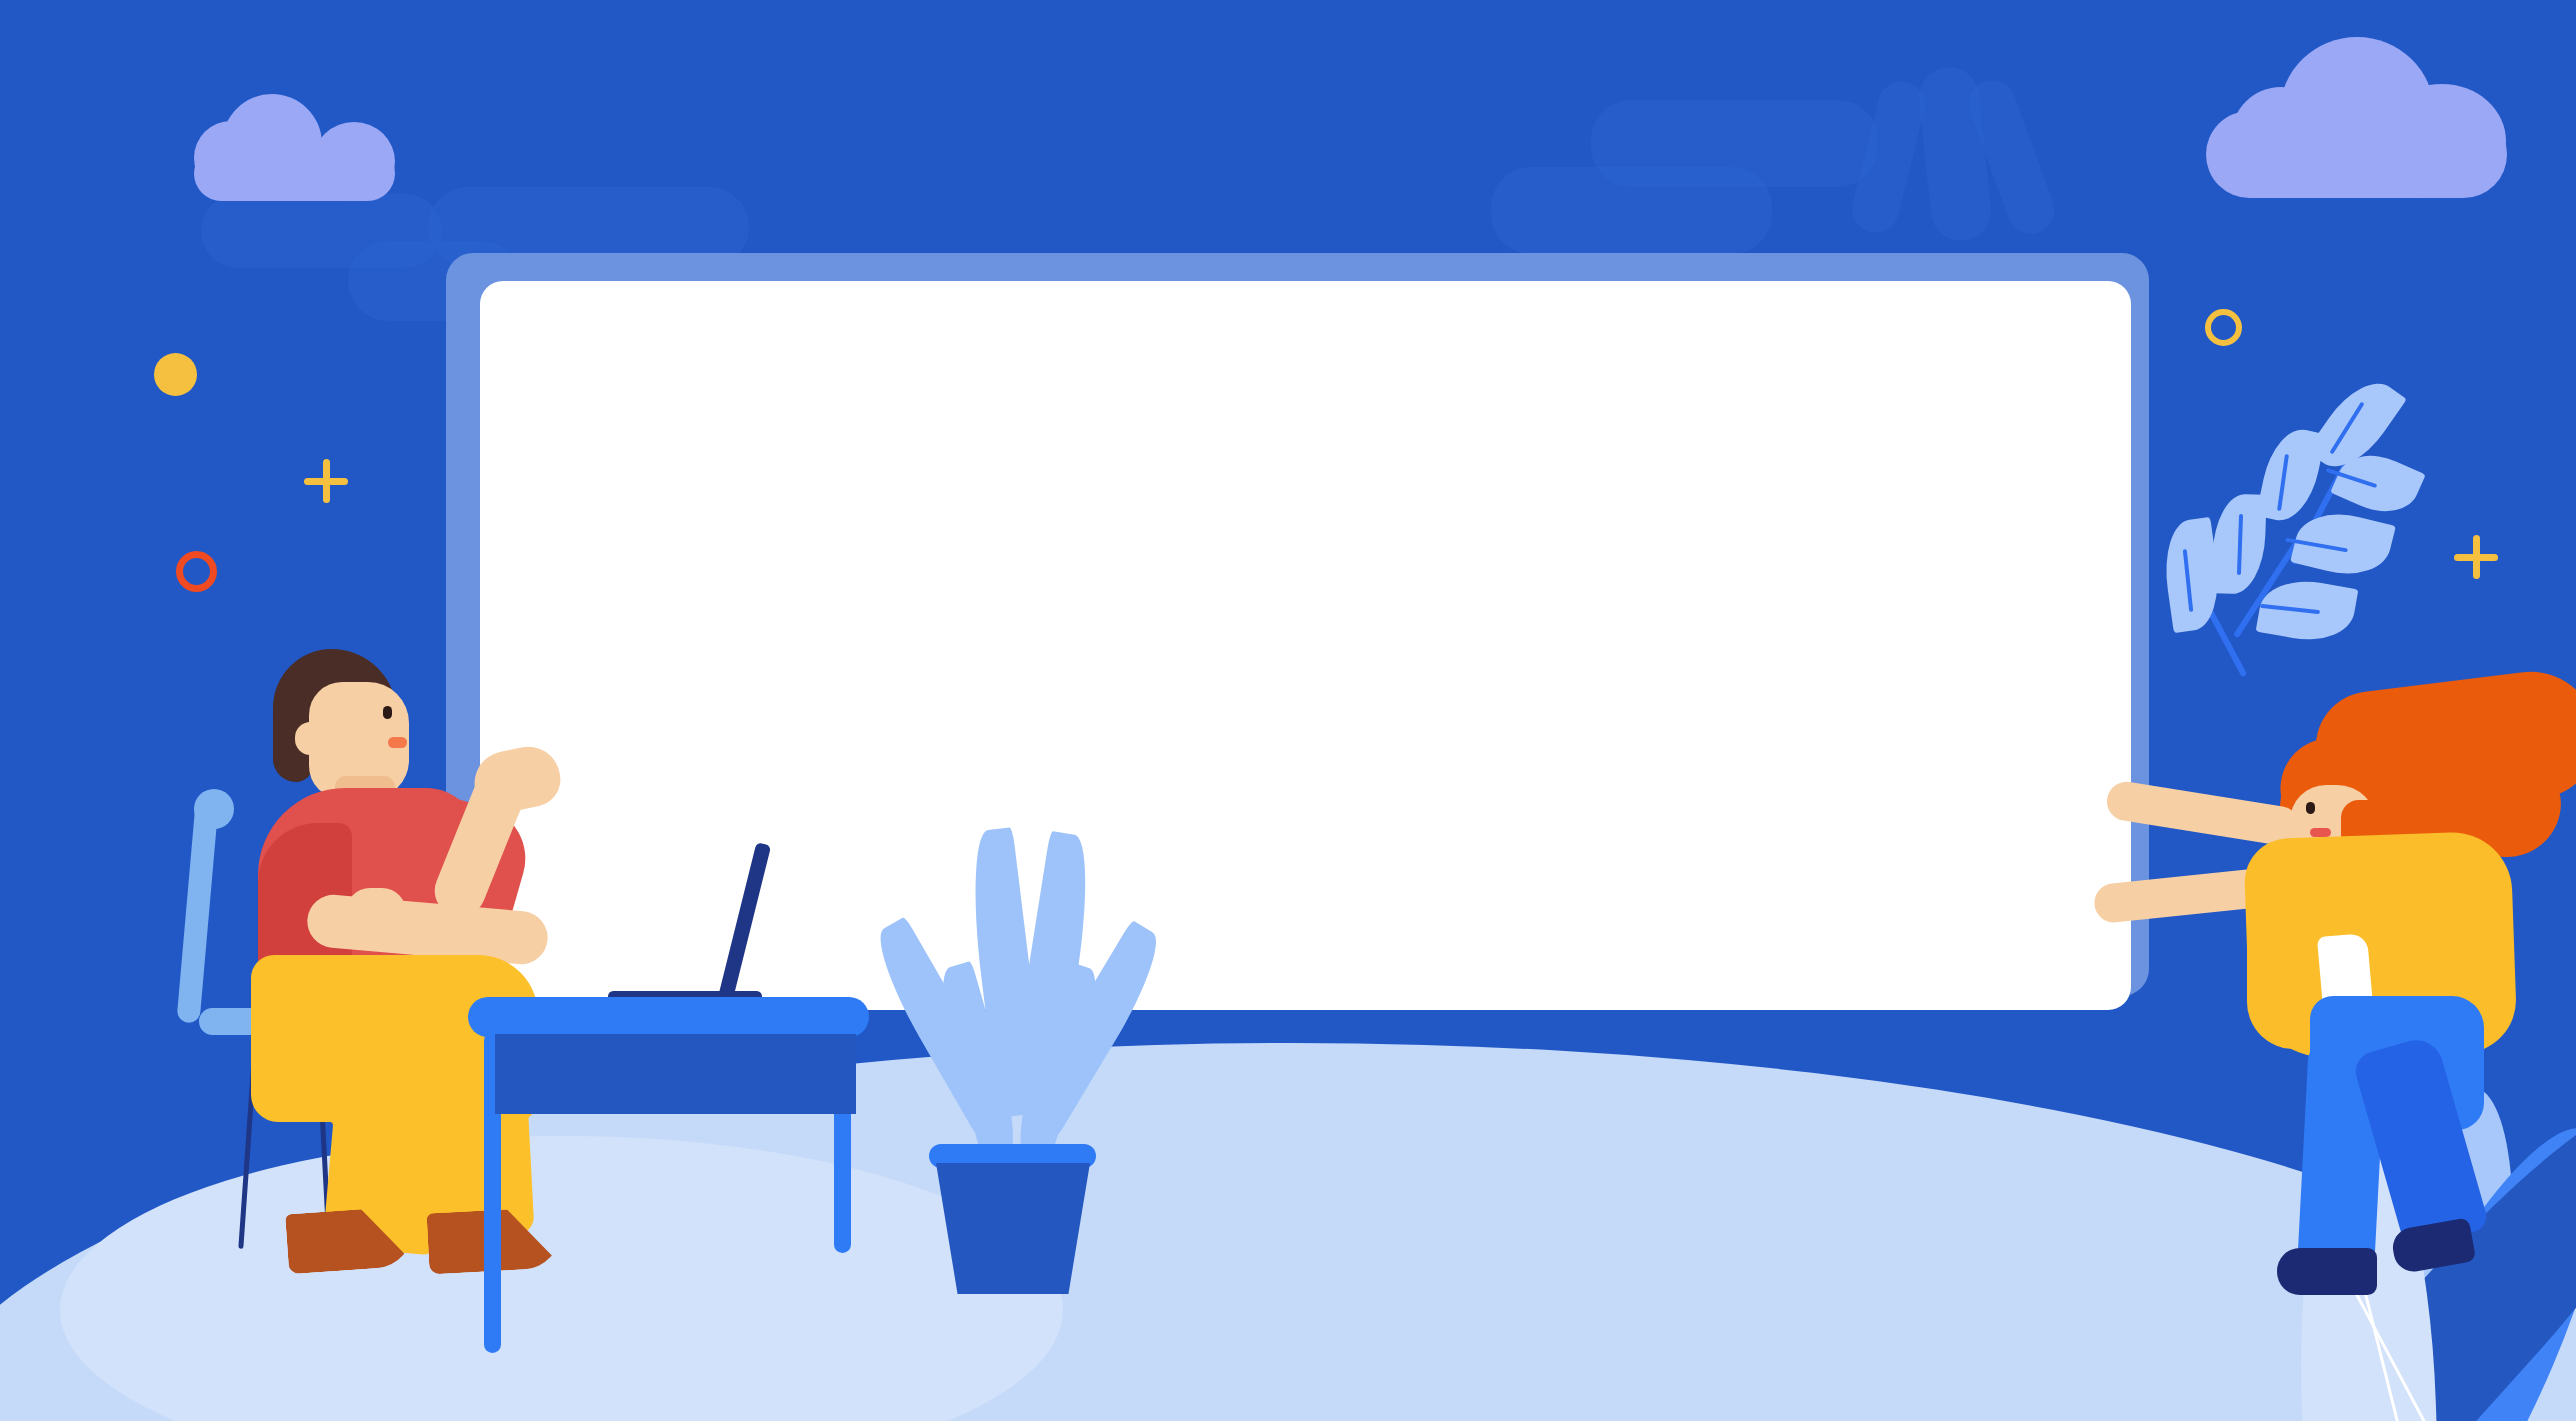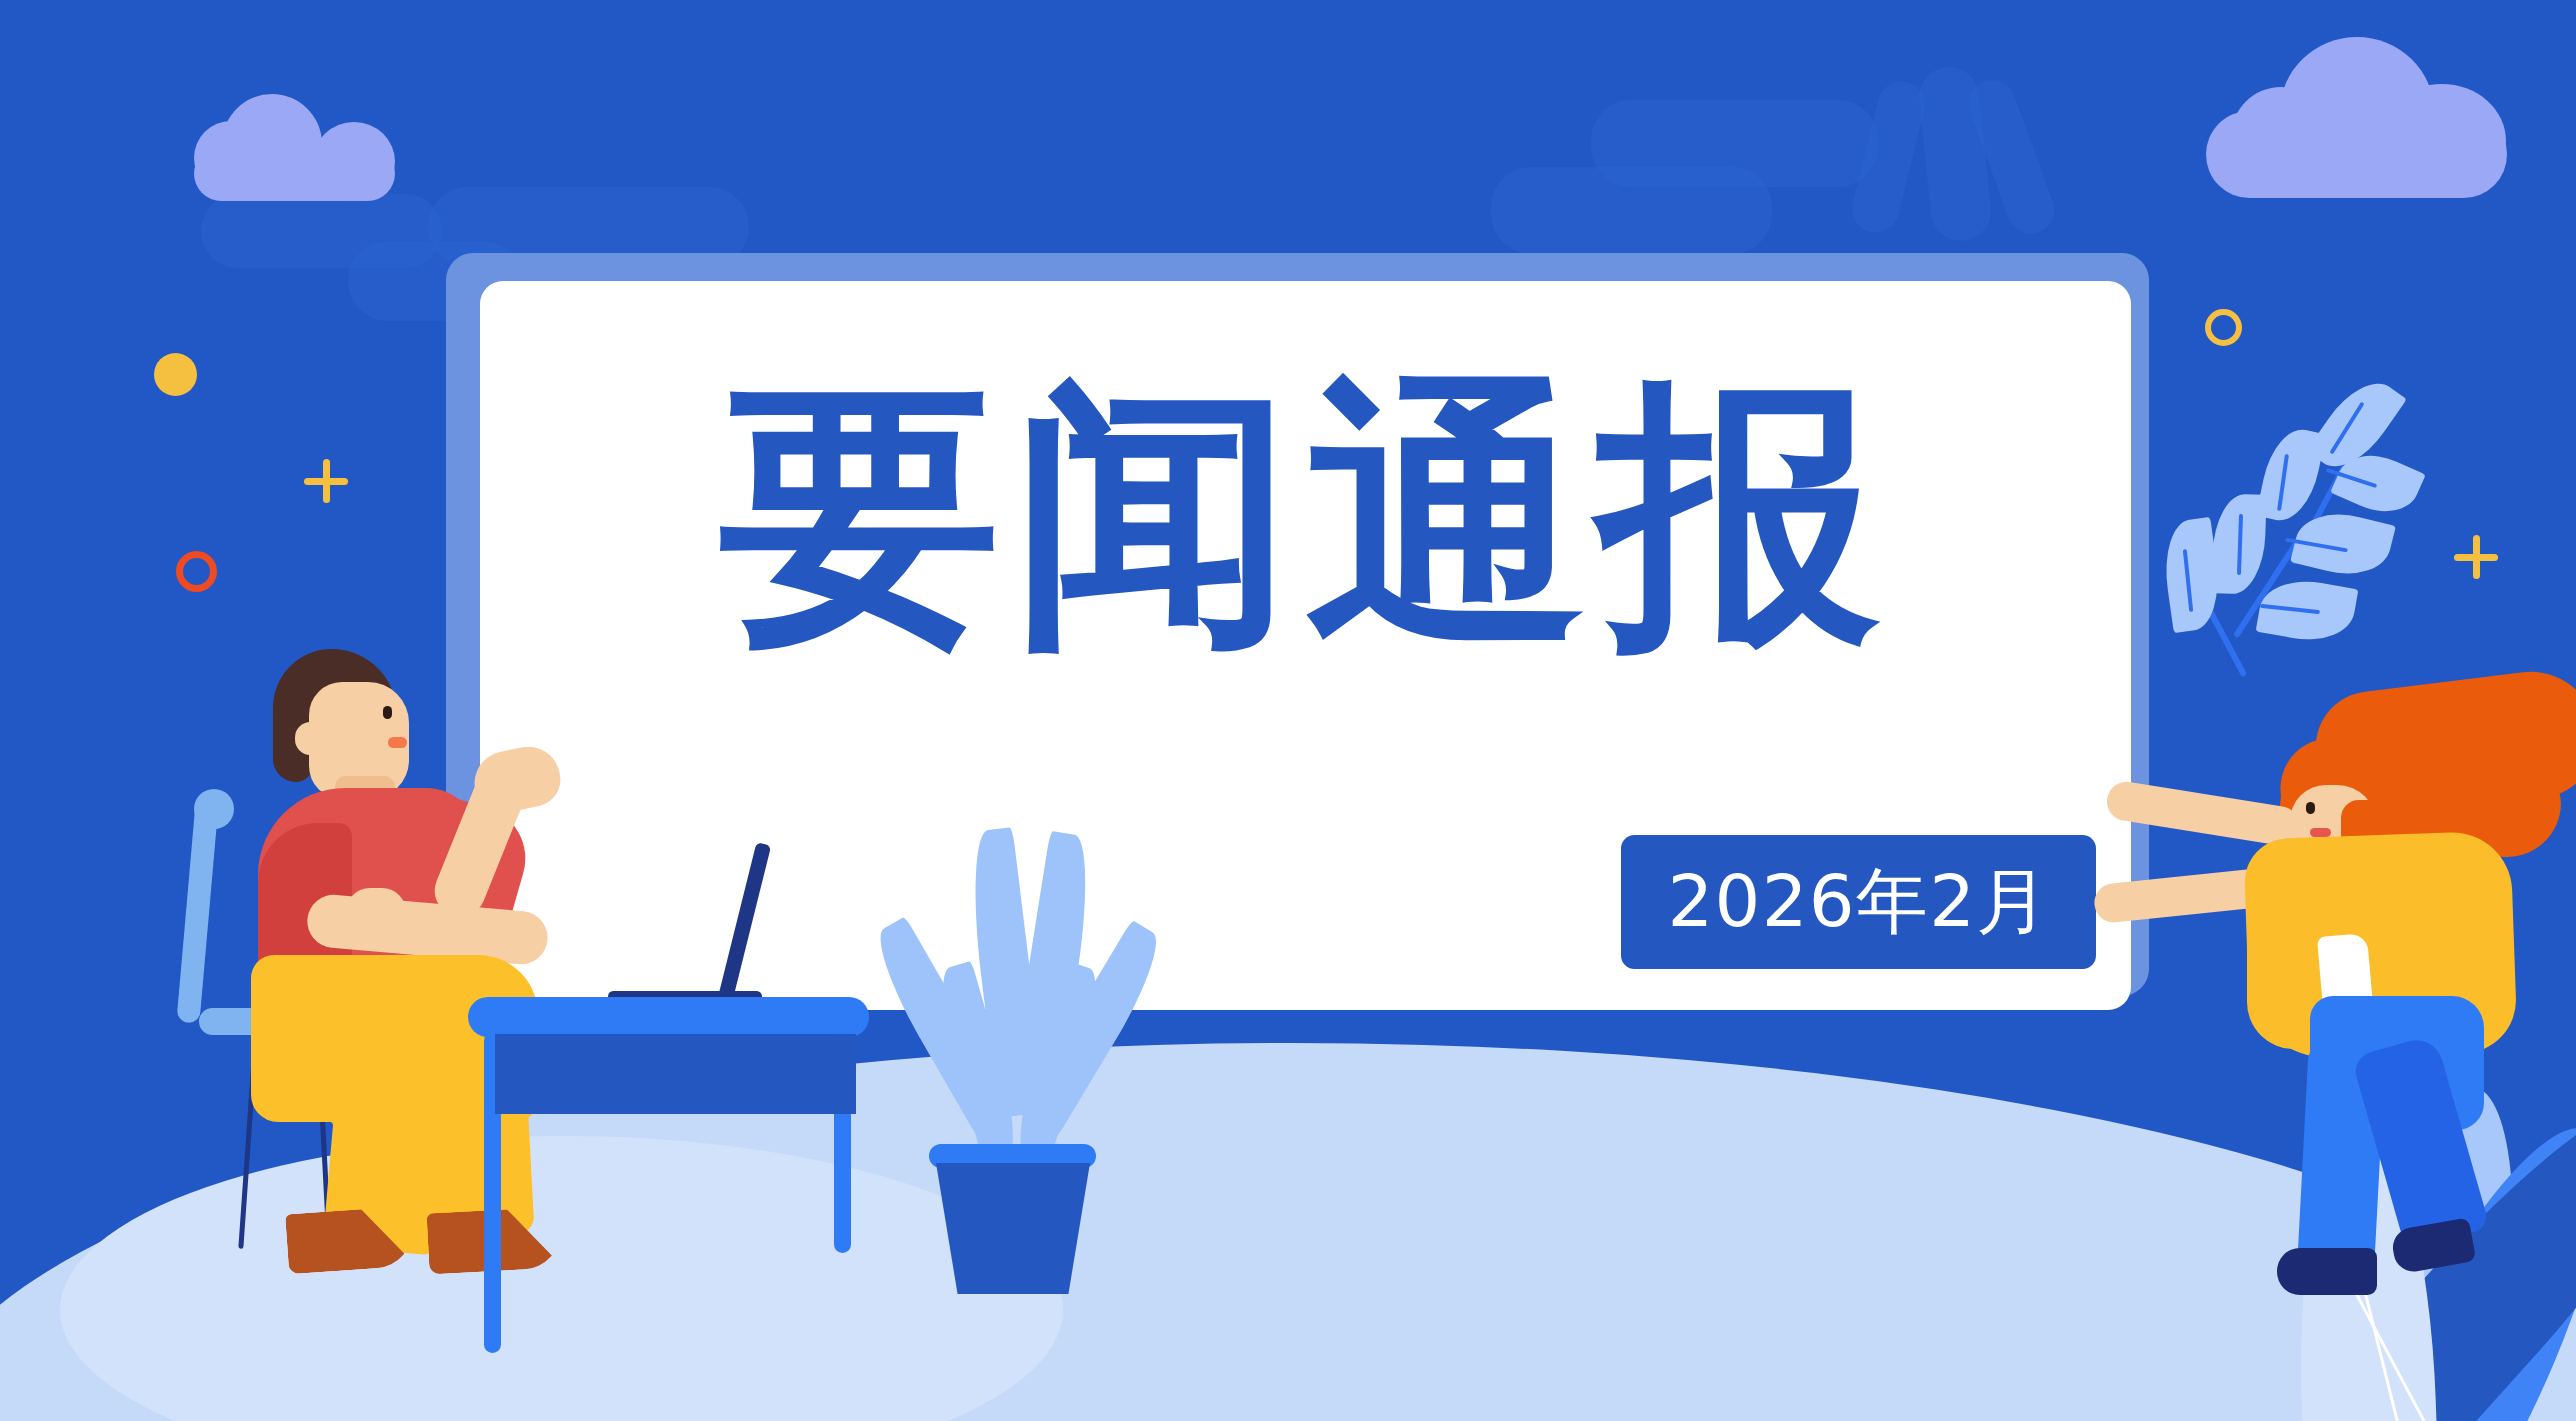--- a/index.html
+++ b/index.html
@@ -165,25 +165,21 @@
     <div class="sh" style="left:167px;top:107px;width:147px;height:401px;background:#3f83f7;border-radius:50% 50% 0 0/70% 70% 0 0;transform:rotate(26deg);"></div>
     <div class="sh" style="left:214px;top:40px;width:134px;height:414px;background:#2457c0;border-radius:50% 50% 0 0/70% 70% 0 0;transform:rotate(42deg);"></div>
     <div class="sh" style="left:40px;top:120px;width:134px;height:401px;background:#d2e2fb;border-radius:50% 50% 0 0/70% 70% 0 0;transform:rotate(-2deg);"></div>
     <div class="sh" style="left:139px;top:140px;width:3.3px;height:287px;background:#ffffff;transform-origin:bottom;transform:rotate(-14deg);border-radius:2px;"></div>
     <div class="sh" style="left:172px;top:167px;width:3.3px;height:267px;background:#ffffff;transform-origin:bottom;transform:rotate(-28deg);border-radius:2px;"></div>
   </div>
 
   <div class="layer" id="card-backdrop"></div>
   <div class="layer" id="card"></div>
 
-  <div id="title">要闻通报</div>
-
-  <div class="layer" id="date-badge">
-    <span id="date-badge-label">2026年2月</span>
-  </div>
+
 
   <div class="layer" style="left:869px;top:829px;width:281px;height:535px;" id="plant-group">
     <div id="plant-leaves" style="position:absolute;inset:0;">
       <div class="pl" style="left:112px;top:0px;width:49px;height:287px;border-radius:50% 6% 50% 6%;transform:rotate(-7deg);"></div>
       <div class="pl" style="left:159px;top:4px;width:49px;height:281px;border-radius:6% 50% 6% 50%;transform:rotate(9deg);"></div>
       <div class="pl" style="left:48px;top:84px;width:48px;height:227px;border-radius:50% 6% 50% 6%;transform:rotate(-30deg);"></div>
       <div class="pl" style="left:201px;top:87px;width:48px;height:227px;border-radius:6% 50% 6% 50%;transform:rotate(31deg);"></div>
       <div class="pl" style="left:87px;top:134px;width:44px;height:201px;border-radius:50% 6% 50% 6%;transform:rotate(-16deg);"></div>
       <div class="pl" style="left:167px;top:134px;width:44px;height:201px;border-radius:6% 50% 6% 50%;transform:rotate(18deg);"></div>
     </div>

